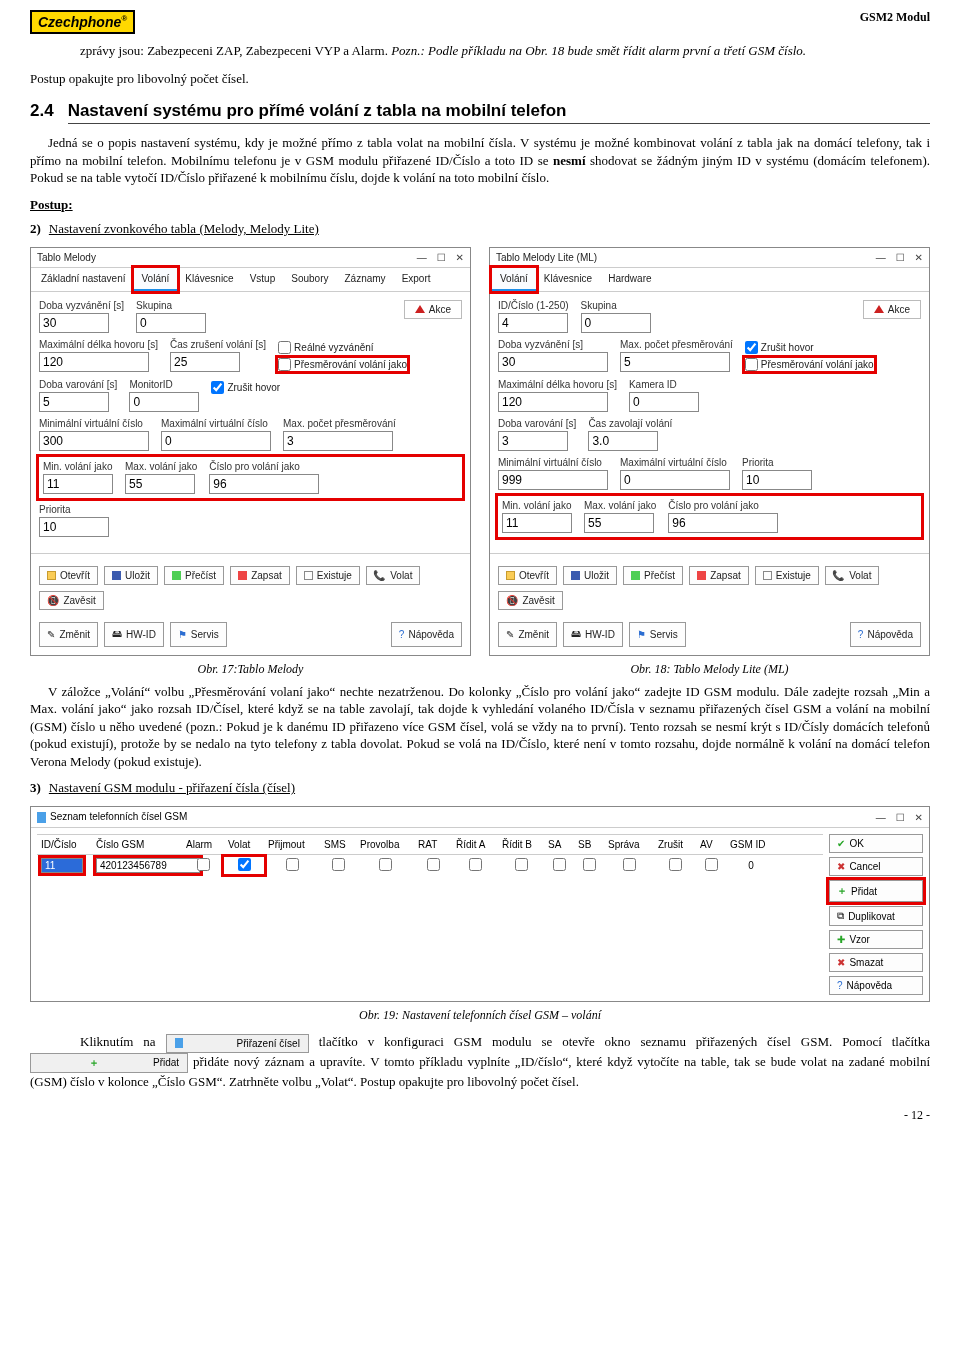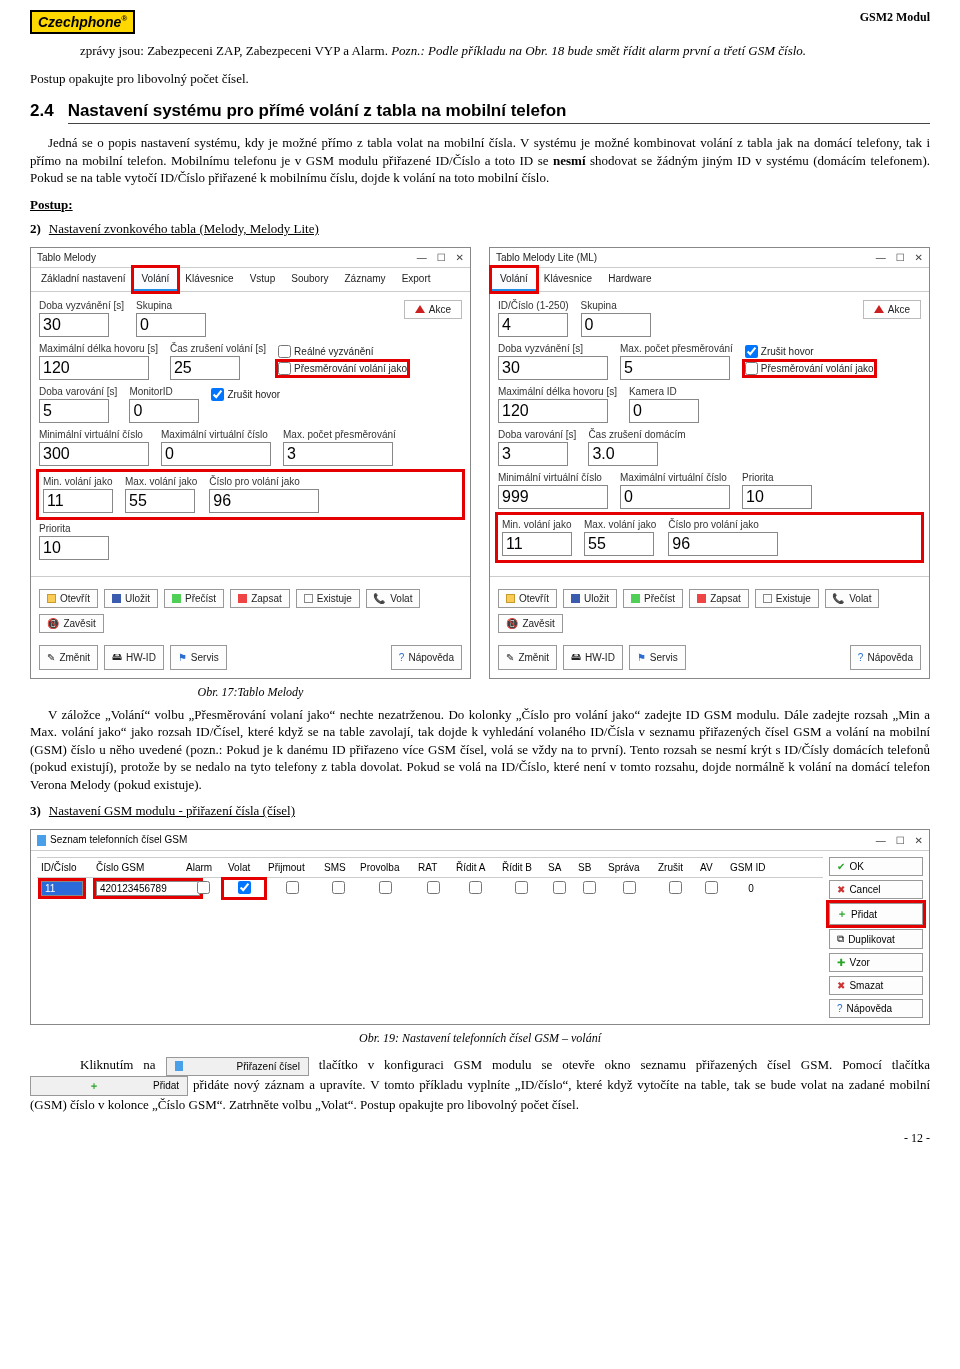--- a/index.html
+++ b/index.html
@@ -22,21 +22,21 @@
   .win-titlebar { display:flex; justify-content:space-between; align-items:center; padding: 4px 6px; border-bottom:1px solid #ccc; }
   .win-titlebar .ctl { display:flex; gap:10px; color:#444; }
   .win-tabs { display:flex; border-bottom:1px solid #ccc; padding: 0 2px; }
   .win-tab { padding:5px 8px; border-right:0; color:#222; cursor:default; }
   .win-tab.active { font-weight:400; border-bottom:2px solid #1d8ee8; background:#fafcff; }
   .hl-red { outline: 3px solid #e40000; }
   .win-body { padding: 8px; }
   .fields { display:flex; flex-wrap:wrap; gap: 6px 12px; }
   .field { display:flex; flex-direction:column; }
   .field label { font-size:10px; color:#333; margin-bottom:2px; white-space:nowrap; }
-  .field input[type=text]{ font-size:16px; padding:2px 3px; border:1px solid #888; width:90px; background:#fff; }
+  .field input[type=text]{ font-size:12px; padding:2px 3px; border:1px solid #888; width:90px; background:#fff; }
   .field.w70 input[type=text]{ width:70px; }
   .field.w110 input[type=text]{ width:110px; }
   .chk-row { display:flex; align-items:center; gap:3px; margin:2px 0; font-size:10px; }
   .chk-row input { margin:0; }
   .cluster { display:flex; flex-direction:column; }
   .akce-btn { border:1px solid #bbb; background:#fff; padding:3px 10px; font-size:10px; display:inline-flex; align-items:center; gap:4px; }
   .akce-btn .tri-red { width:0;height:0;border-left:5px solid transparent;border-right:5px solid transparent;border-bottom:8px solid #cc2020; }
   .divider { height:1px; background:#ccc; margin:8px 0; }
   .btn-row { display:flex; flex-wrap:wrap; gap:6px; padding: 4px 8px 8px 8px; }
   .win-btn { border:1px solid #999; background:#fdfdfd; padding:3px 7px; font-size:10px; display:inline-flex; align-items:center; gap:4px; }
@@ -305,21 +305,21 @@
               <label>Kamera ID</label>
               <input type="text" value="0" style="">
             </div>
         </div>
         <div class="fields" style="margin-top:6px;">
           <div class="field w70">
               <label>Doba varování [s]</label>
               <input type="text" value="3" style="">
             </div>
           <div class="field w70">
-              <label>Čas zrušení domácím</label>
+              <label>Čas zavolají volání</label>
               <input type="text" value="3.0" style="">
             </div>
         </div>
         <div class="fields" style="margin-top:6px;">
           <div class="field w110">
               <label>Minimální virtuální číslo</label>
               <input type="text" value="999" style="">
             </div>
           <div class="field w110">
               <label>Maximální virtuální číslo</label>
@@ -389,20 +389,21 @@
             <span style="color:#2b6dd1;">⚑</span>
             <span>Servis</span>
           </span>
         <span style="margin-left:auto;"></span>
         <span class="win-btn">
             <span style="color:#2b6dd1;">?</span>
             <span>Nápověda</span>
           </span>
       </div>
     </div>
+    <div class="figcap">Obr. 18: Tablo Melody Lite (ML)</div>
   </div>
 </div>
 
 <p class="para" style="text-indent:18px;">V záložce „Volání“ volbu „Přesměrování volaní jako“ nechte nezatrženou. Do kolonky „Číslo pro volání jako“ zadejte ID GSM modulu. Dále zadejte rozsah „Min a Max. volání jako“ jako rozsah ID/Čísel, které když se na table zavolají, tak dojde k vyhledání volaného ID/Čísla v seznamu přiřazených čísel GSM a volání na mobilní (GSM) číslo u něho uvedené (pozn.: Pokud je k danému ID přiřazeno více GSM čísel, volá se vždy na to první). Tento rozsah se nesmí krýt s ID/Čísly domácích telefonů (pokud existují), protože by se nedalo na tyto telefony z tabla dovolat. Pokud se volá na ID/Číslo, které není v tomto rozsahu, dojde normálně k volání na domácí telefon Verona Melody (pokud existuje).</p>
 
 <p class="step">
   <span class="num">3)</span><span class="title">Nastavení GSM modulu - přiřazení čísla (čísel)</span>
 </p>
 
 <div class="gsm-win">

